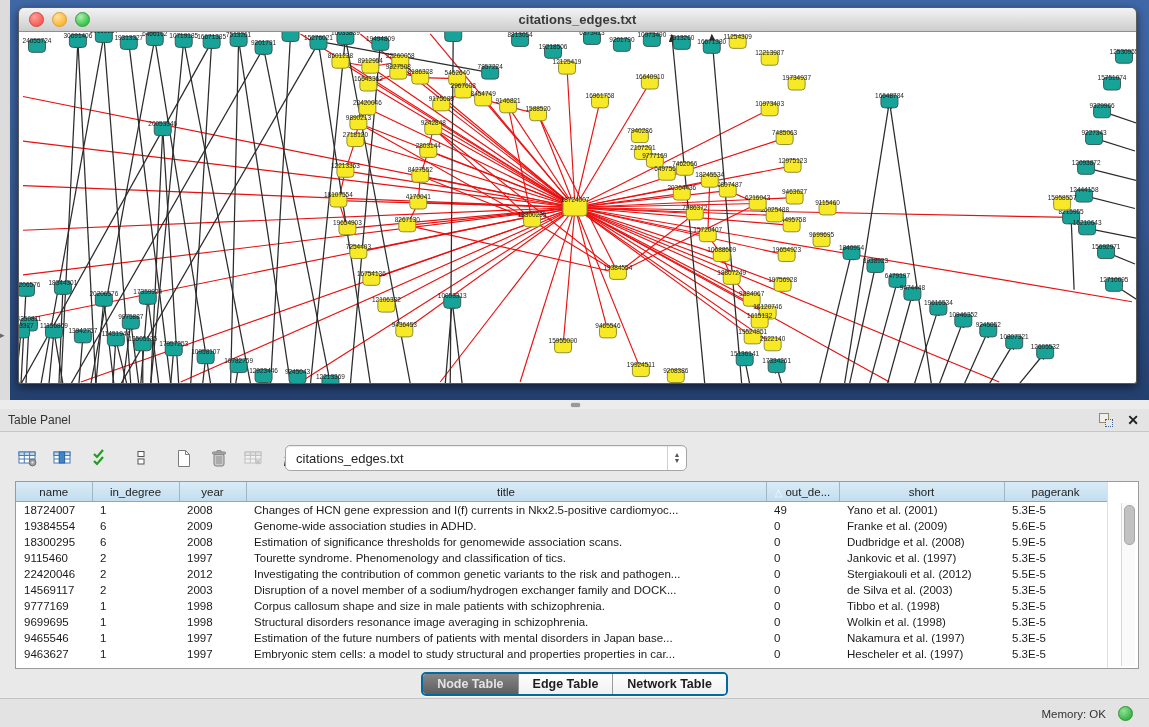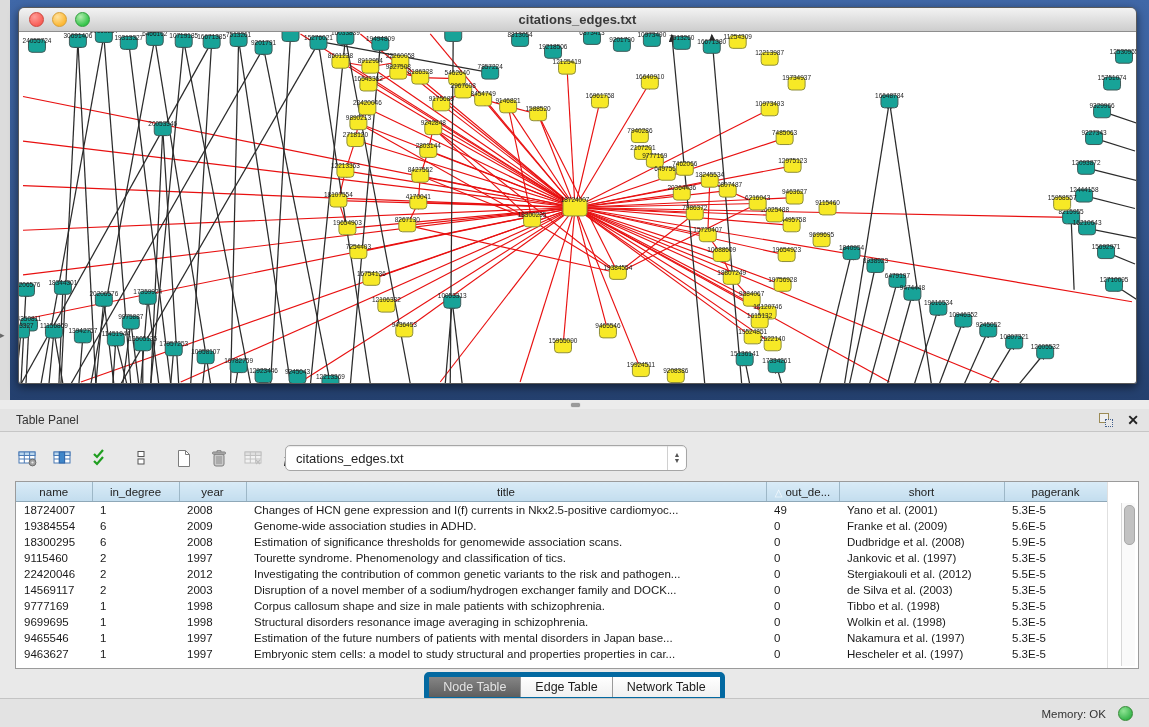--- a/index.html
+++ b/index.html
@@ -32,21 +32,21 @@
   
   #splitter{position:absolute;left:0;top:400px;width:1149px;height:9px;background:#ececec;
     border-bottom:1px solid #d2d2d2;}
   #splitter .grip{position:absolute;left:571px;top:3px;width:9px;height:4px;border-radius:2px;
     background:#9a9a9a;box-shadow:0 0 1px #777;}
 
   
   #table-panel{position:absolute;left:0;top:409px;width:1149px;height:289px;background:#e9e9e9;}
   .tp-header{height:22px;background:#e4e4e4;border-bottom:1px solid #c6c6c6;
     display:flex;align-items:center;font-size:12px;color:#333;}
-  .tp-header .tp-title{padding-left:16px;}
+  .tp-header .tp-title{padding-left:8px;}
   .tp-header .spacer{flex:1;}
   .float-icon{position:relative;width:14px;height:14px;margin-right:14px;display:inline-block;}
   .float-icon .sq1{position:absolute;left:0;top:0;width:8px;height:8px;border:1.5px solid #9c8b55;background:#efefef;}
   .float-icon .sq2{position:absolute;right:0;bottom:0;width:6px;height:6px;border:1px dotted #44608c;background:#e8e8e8;}
   .close-icon{font-size:14px;font-weight:bold;color:#222;margin-right:10px;line-height:14px;}
 
   
   .toolbar{position:absolute;left:0;top:30px;width:100%;height:38px;display:flex;align-items:center;}
   .tbtn{width:27px;height:27px;border:none;background:transparent;padding:0;margin:0;
     display:flex;align-items:center;justify-content:center;}
@@ -72,22 +72,22 @@
     overflow:hidden;white-space:nowrap;text-overflow:clip;}
   .sort-glyph{color:#f6fbff;font-size:10px;margin-right:3px;}
   .vscroll{position:absolute;right:3px;top:21px;bottom:2px;width:13px;background:#fafafa;
     border-left:1px solid #d8d8d8;}
   .vscroll .thumb{position:absolute;left:1.5px;top:2px;width:9px;height:38px;border-radius:5px;
     background:#c2c2c2;border:1px solid #a8a8a8;}
   .tsep{position:absolute;right:30px;top:0;bottom:0;width:1px;background:#e0e0e0;}
 
   
   .tabsrow{position:absolute;left:0;top:263px;width:100%;display:flex;justify-content:center;}
-  .segmented{display:inline-flex;border:5px solid #0369a1;border-radius:5px;overflow:hidden;
-    background:#fff;box-shadow:0 1px 1px rgba(255,255,255,.8);}
+  .segmented{display:inline-flex;border:2px solid #0369a1;border-radius:5px;overflow:hidden;
+    background:#fff;box-shadow:0 1px 1px rgba(255,255,255,.8);font-weight:bold;}
   .segment{padding:3px 14px;font-size:12.5px;color:#1d1d1d;
     background:linear-gradient(180deg,#ffffff,#f0f0f0);}
   .segment + .segment{border-left:1px solid #9a9a9a;}
   .segment.sel{background:linear-gradient(180deg,#858585,#5e5e5e);color:#e3e3e3;}
 
   
   #statusbar{position:absolute;left:0;top:698px;width:1149px;height:29px;background:#e3e3e3;
     border-top:1px solid #c4c4c4;display:flex;align-items:center;justify-content:flex-end;}
   #statusbar .mem{font-size:11.5px;color:#333;margin-right:12px;}
   .statusdot{width:13px;height:13px;border-radius:50%;margin-right:16px;

